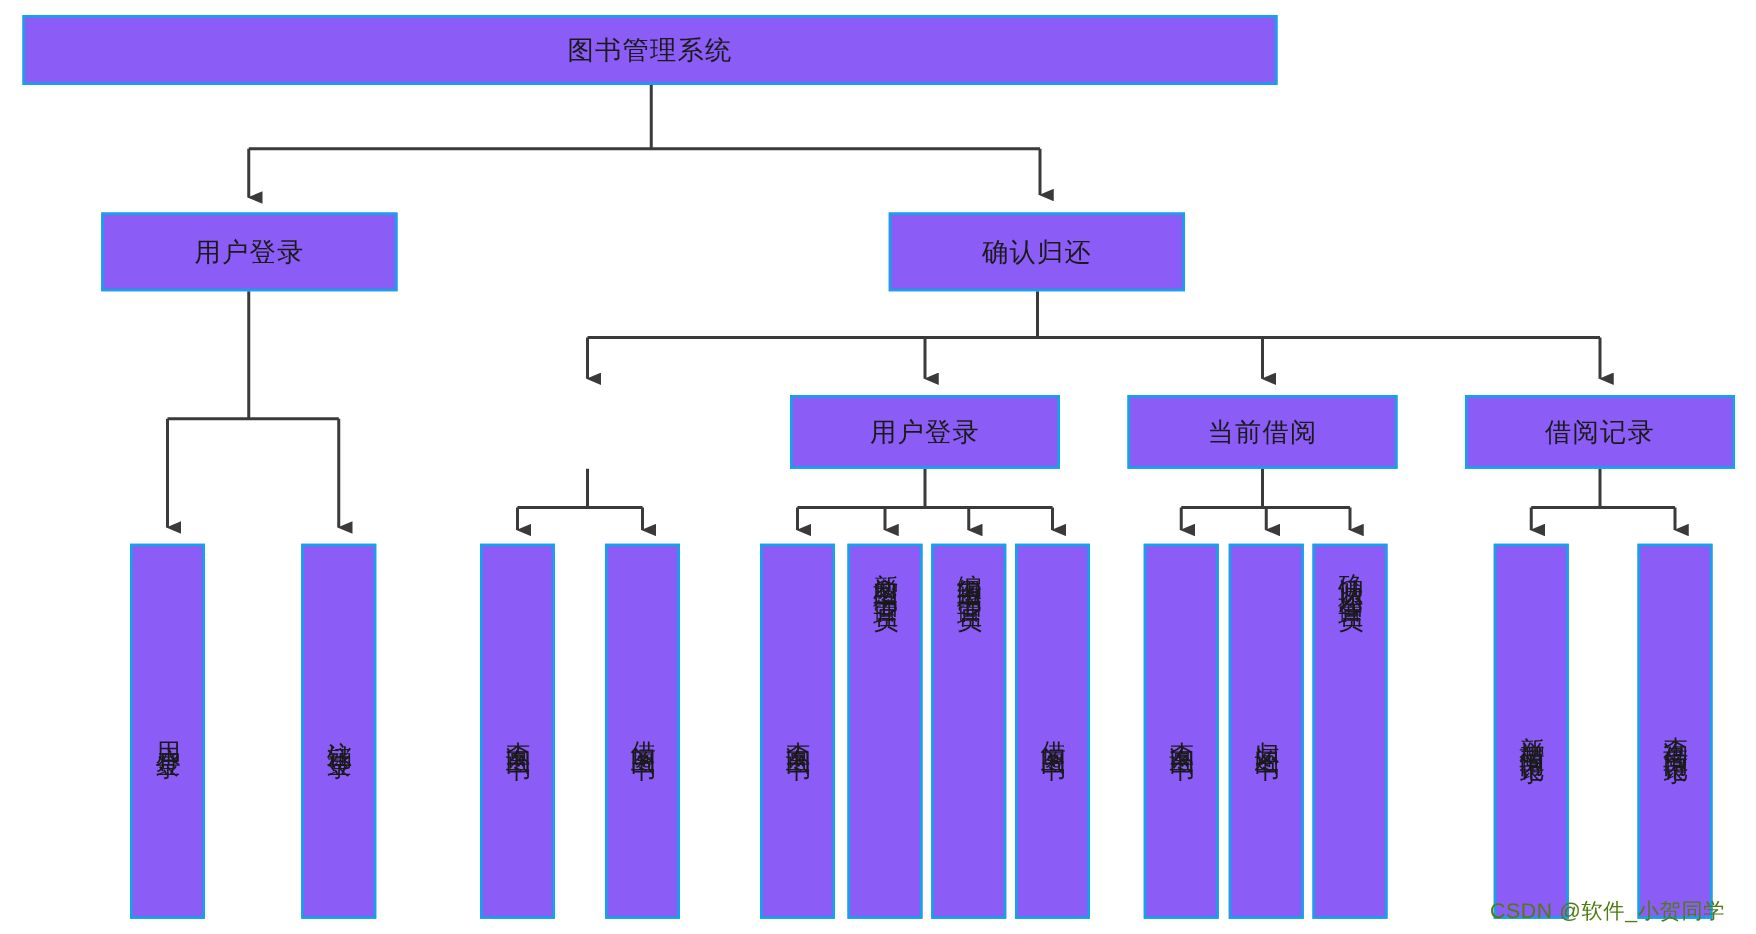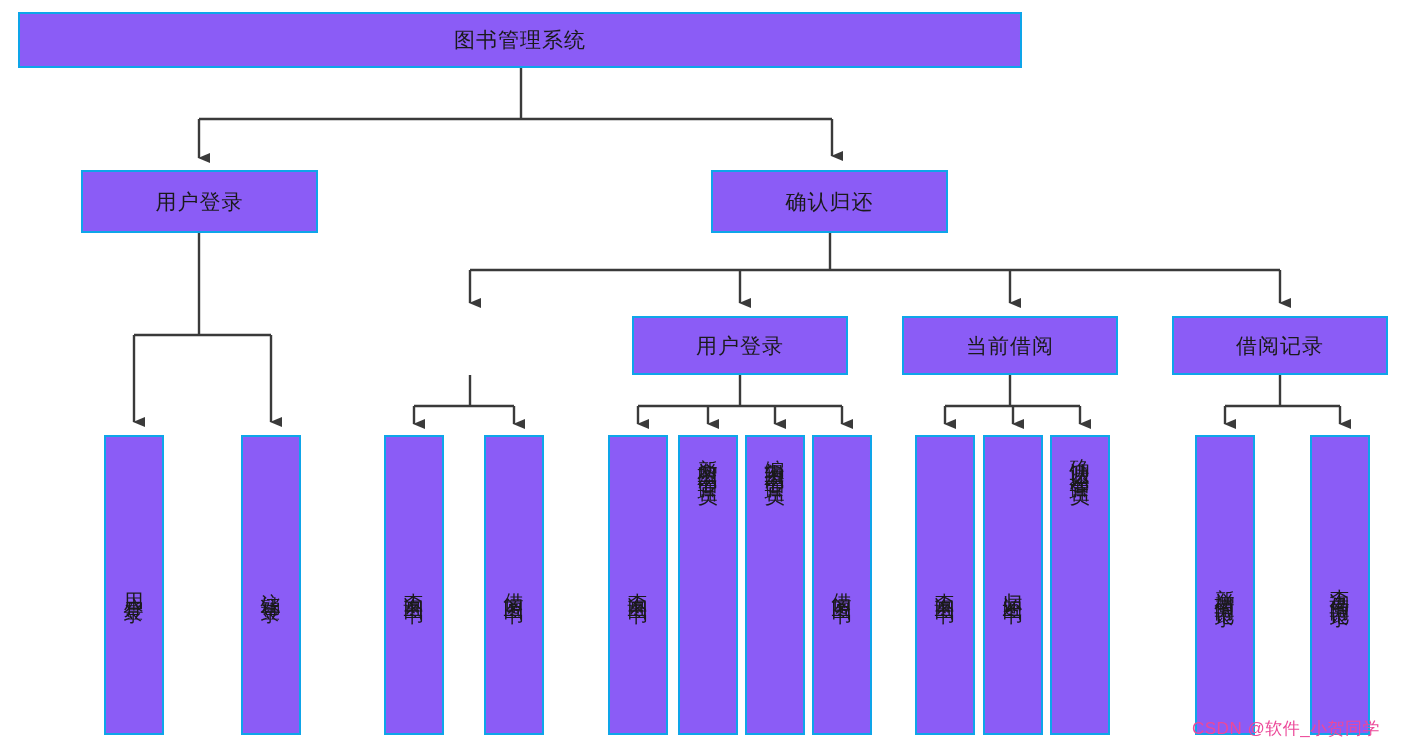--- a/index.html
+++ b/index.html
@@ -49,21 +49,21 @@
     padding: 6px 0;
     justify-content: center;
     align-items: center;
   }
   .node.v.toptext {
     justify-content: flex-start;
   }
   .watermark {
     position: absolute;
     font-size: 17px;
-    color: #ec4899;
+    color: #4d7c0f;
     white-space: nowrap;
     letter-spacing: 0.5px;
   }
 </style>
 </head>
 <body>
 
 <div id="stage">
 
   <svg id="wires" viewBox="0 0 1405 747" xmlns="http://www.w3.org/2000/svg">

